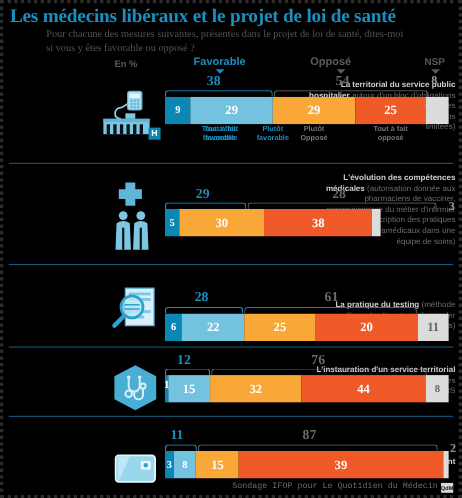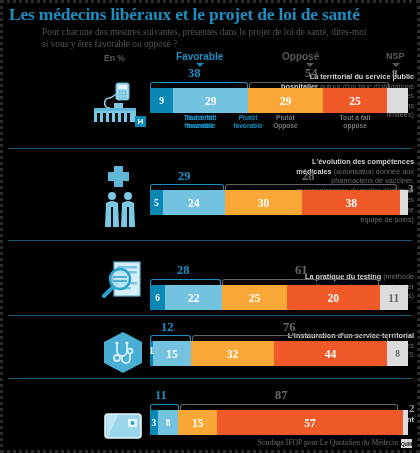--- a/index.html
+++ b/index.html
@@ -107,21 +107,21 @@
   .hbadge{
     position:absolute;width:11px;height:11px;background:#0b87b4;
     color:#fff;font-size:8px;font-weight:bold;
     display:flex;align-items:center;justify-content:center;
     font-family:"Liberation Sans", sans-serif;
   }
 
   
   .footer{
     position:absolute;right:22px;bottom:6px;
-    font-family:Liberation Serif, serif;
+    font-family:Liberation Mono, monospace;
     font-size:7.6px;color:#6a6a6a;white-space:nowrap;
   }
   .flogo{
     position:absolute;right:8px;bottom:5px;
     width:11px;height:9px;background:#d8d8d8;
     font-size:5px;color:#111;font-weight:bold;
     display:flex;align-items:center;justify-content:center;
     font-family:"Liberation Sans", sans-serif;
   }
 </style>
@@ -208,21 +208,20 @@
         <circle cx="16" cy="34" r="4" fill="#7cc8e4"></circle>
         <path d="M10 41 q6 -4 12 0 l1 24 h-14 z" fill="#7cc8e4"></path>
         <circle cx="32" cy="34" r="4" fill="#7cc8e4"></circle>
         <path d="M26 41 q6 -4 12 0 l1 24 h-14 z" fill="#7cc8e4"></path>
         <rect x="15" y="45" width="2" height="20" fill="#0b1114"></rect>
         <rect x="31" y="45" width="2" height="20" fill="#0b1114"></rect>
       </svg>
     </div>
     <div class="bar" style="left:150px;top:190px;width:258px;">
       <div class="seg tf small" style="width:5%">5</div>
-      <div class="seg pf" style="width:24%">24</div>
       <div class="seg po" style="width:30%">30</div>
       <div class="seg to" style="width:38%">38</div>
       <div class="seg ns small" style="width:3%"></div>
     </div>
     <div class="brk fav" style="left:150px;top:184px;width:74px;"></div>
     <div class="brk opp" style="left:225px;top:184px;width:172px;"></div>
     <div class="tot fav" style="left:178px;top:169px;">29</div>
     <div class="tot opp" style="left:302px;top:169px;">28</div>
     <div class="tot nsp" style="left:408px;top:182px;">3</div>
     <div class="rowline" style="top:240px;"></div>
@@ -293,21 +292,21 @@
         <rect x="1" y="2" width="36" height="24" rx="3" fill="#9ad6ec" stroke="#e8f6fb" stroke-width="1.6"></rect>
         <path d="M4 25 L14 3 h-9 a2 2 0 0 0 -2 2 v18 z" fill="#bfe6f5"></path>
         <rect x="24" y="7" width="9" height="8" rx="1" fill="#e8f6fb"></rect>
         <circle cx="28.5" cy="11" r="2" fill="#2ba3cf"></circle>
       </svg>
     </div>
     <div class="bar" style="left:150px;top:410px;width:258px;">
       <div class="seg tf small" style="width:3%">3</div>
       <div class="seg pf small" style="width:8%">8</div>
       <div class="seg po" style="width:15%">15</div>
-      <div class="seg to" style="width:72%">57</div>
+      <div class="seg to" style="width:72%">39</div>
       <div class="seg ns small" style="width:2%"></div>
     </div>
     <div class="brk fav" style="left:150px;top:404px;width:29px;"></div>
     <div class="brk opp" style="left:180px;top:404px;width:218px;"></div>
     <div class="tot fav" style="left:155px;top:388px;">11</div>
     <div class="tot opp" style="left:275px;top:388px;">87</div>
     <div class="tot nsp" style="left:409px;top:402px;">2</div>
   </div>
 
   <div class="footer">Sondage IFOP pour Le Quotidien du Médecin</div>

